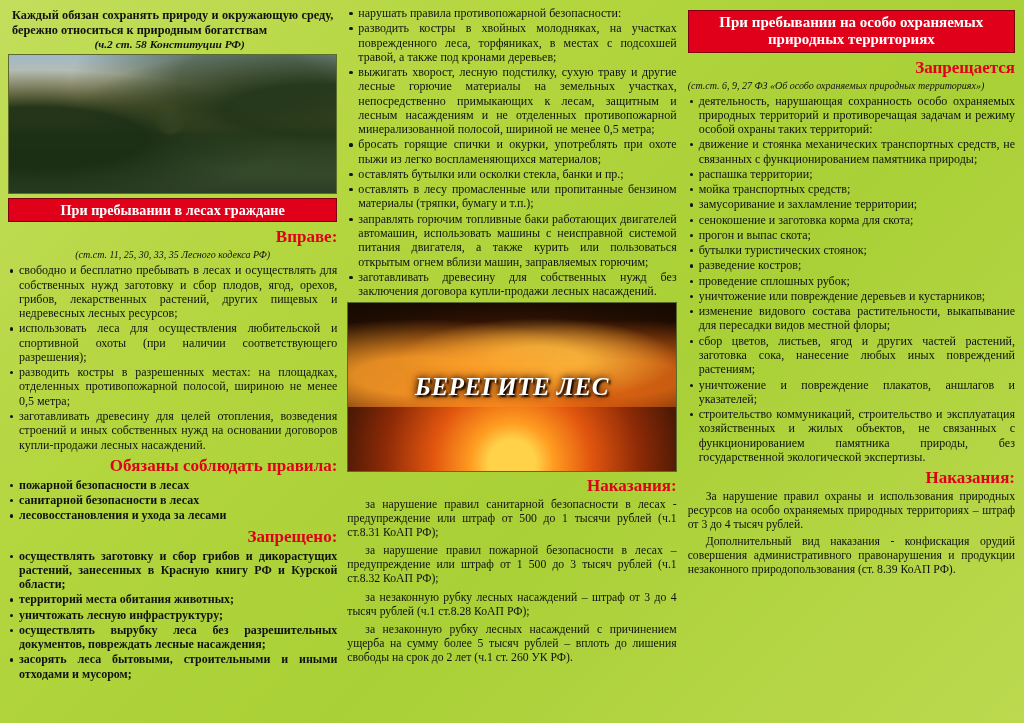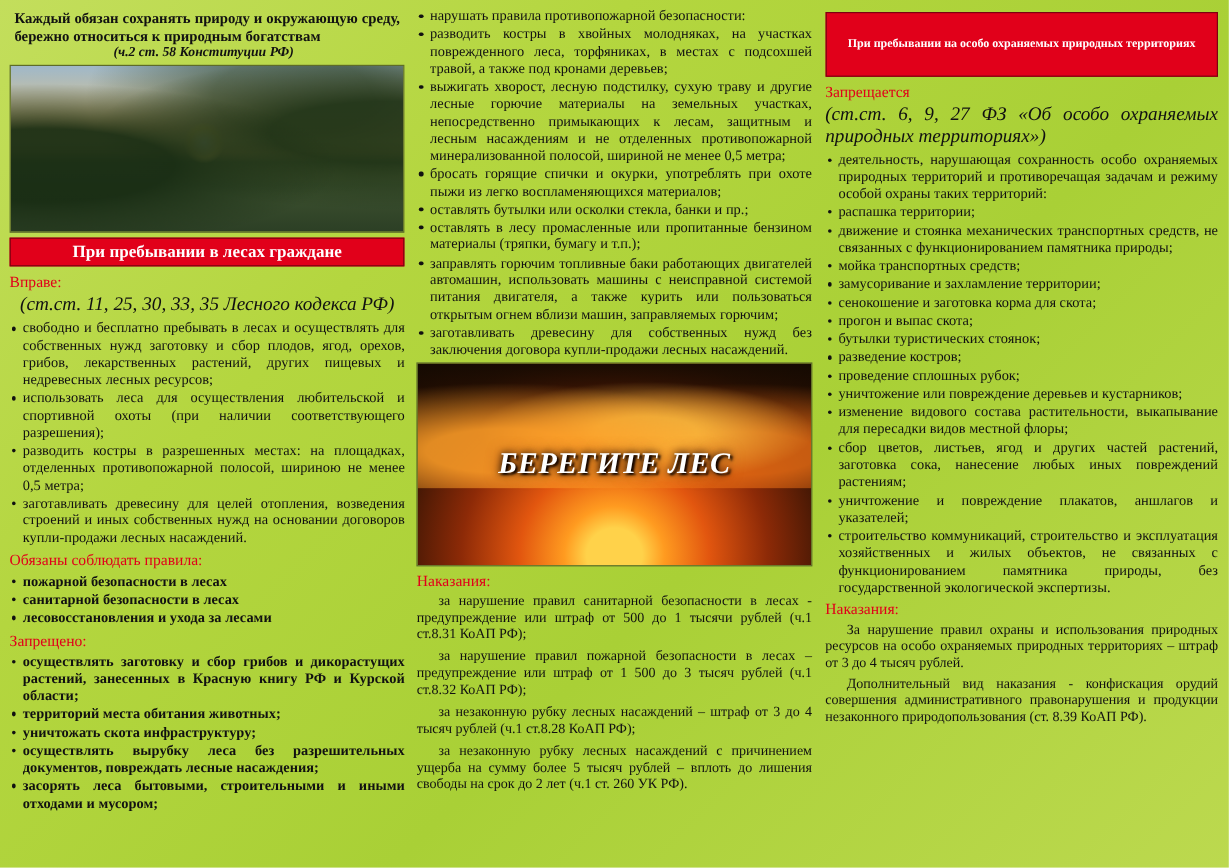--- a/index.html
+++ b/index.html
@@ -92,32 +92,32 @@
     background:#e1001a;
     color:#fff;
     font-weight:bold;
     text-align:center;
     padding:3px 6px;
     font-size:14.2px;
     line-height:1.15;
     margin:3px 0 5px 0;
     border:1px solid #7d0010;
   }
-  .redbar.big{font-size:10px;padding:20px 6px;}
+  .redbar.big{font-size:15px;padding:3px 6px;}
 
   .redhead{
     color:#e1001a;
-    font-weight:normal;
-    text-align:left;
-    font-size:13px;
+    font-weight:bold;
+    text-align:right;
+    font-size:17px;
     margin:4px 0 2px 0;
   }
   .lawref{
     font-style:italic;
-    font-size:16px;
+    font-size:10px;
     text-align:center;
     margin:0 0 3px 0;
   }
   .lawref.just{text-align:justify;font-weight:normal;}
 
   ul.bul{
     list-style:none;
     margin:0 0 4px 0;
     padding:0;
   }
@@ -177,21 +177,21 @@
     <ul class="bul bold">
       <li>пожарной безопасности в лесах</li>
       <li>санитарной безопасности в лесах</li>
       <li>лесовосстановления и ухода за лесами</li>
     </ul>
 
     <div class="redhead">Запрещено:</div>
     <ul class="bul bold">
       <li>осуществлять заготовку и сбор грибов и дикорастущих растений, занесенных в Красную книгу РФ и Курской области;</li>
       <li>территорий места обитания животных;</li>
-      <li>уничтожать скота инфраструктуру;</li>
+      <li>уничтожать лесную инфраструктуру;</li>
       <li>осуществлять вырубку леса без разрешительных документов, повреждать лесные насаждения;</li>
       <li>засорять леса бытовыми, строительными и иными отходами и мусором;</li>
     </ul>
   </div>
 
   <div class="col col2">
     <ul class="bul c2-top">
       <li>нарушать правила противопожарной безопасности:</li>
       <li>разводить костры в хвойных молодняках, на участках поврежденного леса, торфяниках, в местах с подсохшей травой, а также под кронами деревьев;</li>
       <li>выжигать хворост, лесную подстилку, сухую траву и другие лесные горючие материалы на земельных участках, непосредственно примыкающих к лесам, защитным и лесным насаждениям и не отделенных противопожарной минерализованной полосой, шириной не менее 0,5 метра;</li>
@@ -215,22 +215,22 @@
   </div>
 
   <div class="col col3 col3box">
     <div class="redbar big">При пребывании на особо охраняемых природных территориях</div>
 
     <div class="redhead">Запрещается</div>
     <div class="lawref just">(ст.ст. 6, 9, 27 ФЗ «Об особо охраняемых природных территориях»)</div>
 
     <ul class="bul">
       <li>деятельность, нарушающая сохранность особо охраняемых природных территорий и противоречащая задачам и режиму особой охраны таких территорий:</li>
+      <li>движение и стоянка механических транспортных средств, не связанных с функционированием памятника природы;</li>
       <li>распашка территории;</li>
-      <li>движение и стоянка механических транспортных средств, не связанных с функционированием памятника природы;</li>
       <li>мойка транспортных средств;</li>
       <li>замусоривание и захламление территории;</li>
       <li>сенокошение и заготовка корма для скота;</li>
       <li>прогон и выпас скота;</li>
       <li>бутылки туристических стоянок;</li>
       <li>разведение костров;</li>
       <li>проведение сплошных рубок;</li>
       <li>уничтожение или повреждение деревьев и кустарников;</li>
       <li>изменение видового состава растительности, выкапывание для пересадки видов местной флоры;</li>
       <li>сбор цветов, листьев, ягод и других частей растений, заготовка сока, нанесение любых иных повреждений растениям;</li>

